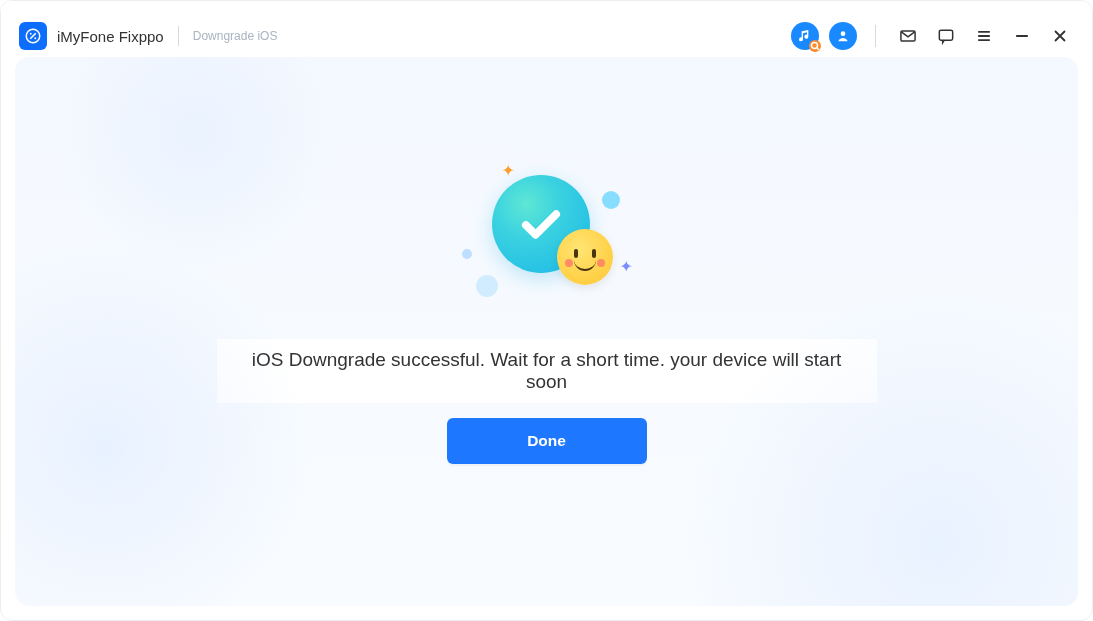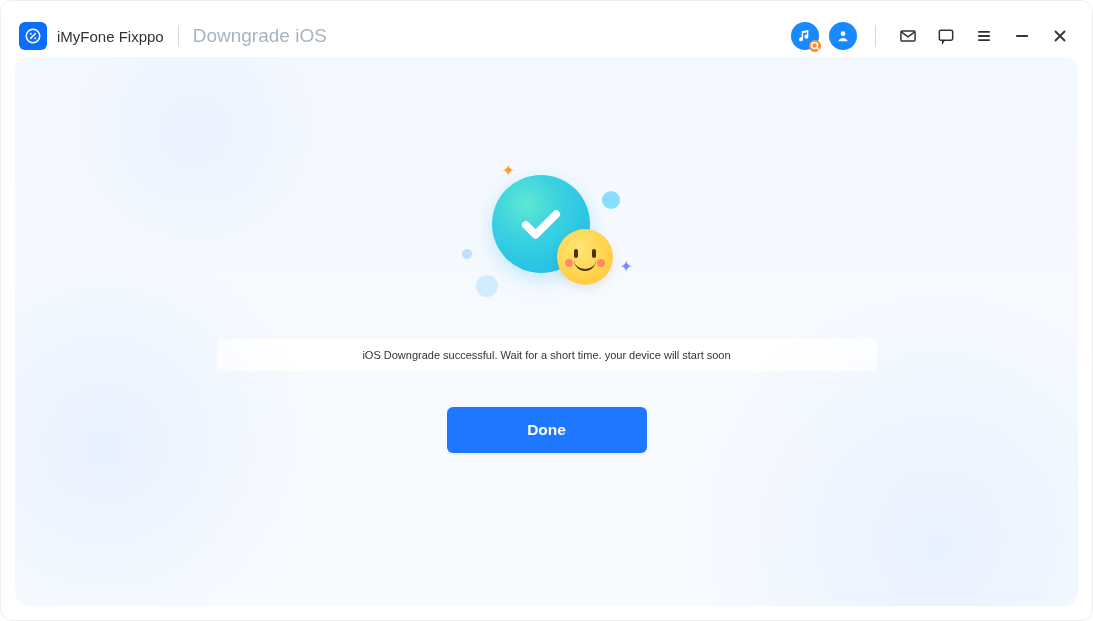--- a/index.html
+++ b/index.html
@@ -40,21 +40,21 @@
       color: #333;
       font-weight: 500;
     }
     .title-divider {
       width: 1px;
       height: 20px;
       background: #d9d9d9;
       margin: 0 14px;
     }
     .section-name {
-      font-size: 19px;
+      font-size: 12px;
       color: #a9b4c2;
     }
     .spacer { flex: 1; }
     .titlebar-right {
       display: flex;
       align-items: center;
       gap: 10px;
     }
     .round-btn {
       width: 28px;
@@ -163,27 +163,27 @@
     .dot.d1{width:18px;height:18px;background:#5ad2ff;opacity:.7;left:140px;top:24px;}
     .dot.d2{width:10px;height:10px;background:#bedfff;left:0px;top:82px;}
     .dot.d3{width:22px;height:22px;background:#d2ecff;left:14px;top:108px;}
     .spark{position:absolute;color:#ff9e2e;font-size:14px;}
     .spark.s1{left:40px;top:-6px;font-size:16px;}
     .spark.s2{left:158px;top:90px;color:#7b8dff;font-size:16px;}
     .status-bar{
       margin-top: 32px;
       width: 660px;
       background: #fff;
-      font-size: 11px;
+      font-size: 19px;
       color: #333;
       text-align: center;
       padding: 10px 16px;
     }
     .done-btn{
-      margin-top: 36px;
+      margin-top: 15px;
       width: 200px;
       height: 46px;
       background: #1e78ff;
       color: #fff;
       border: none;
       border-radius: 6px;
       font-size: 15.5px;
       font-weight: 600;
       cursor: pointer;
       box-shadow: 0 2px 0 rgba(0,0,0,0.04);

